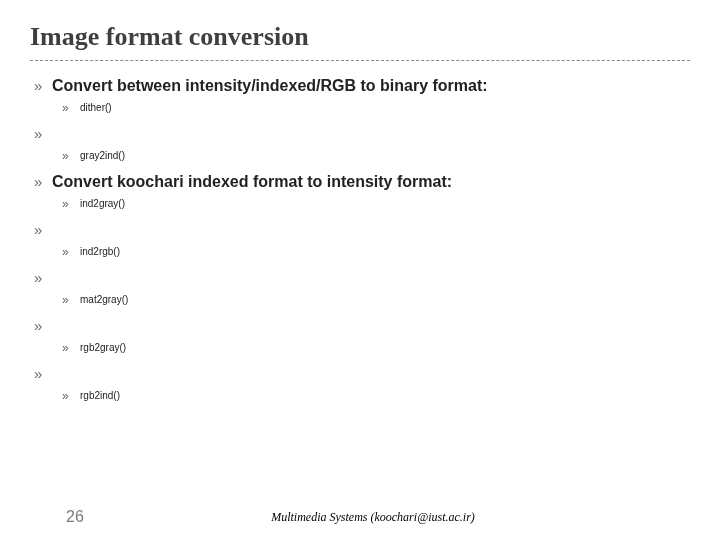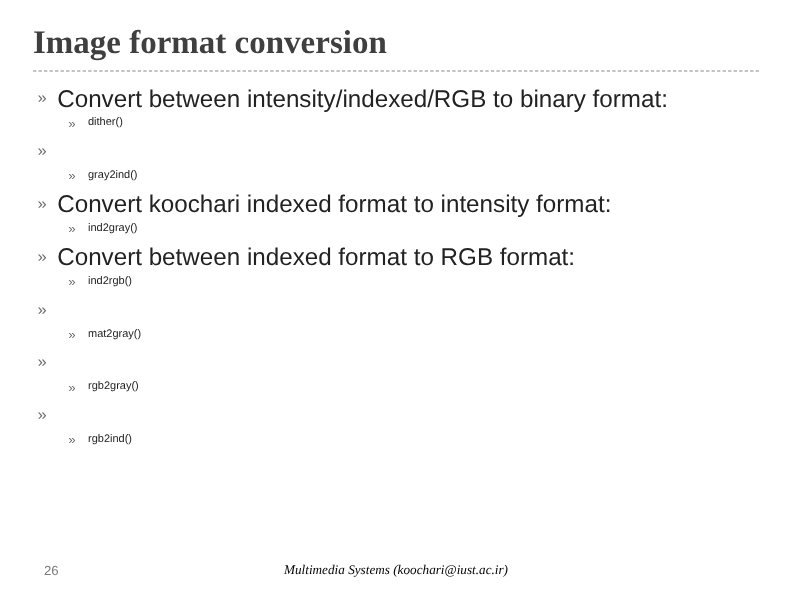--- a/index.html
+++ b/index.html
@@ -1,27 +1,27 @@
 <!DOCTYPE html>
 <html><head>
 <meta charset="utf-8">
 <style>
   * { margin: 0; padding: 0; box-sizing: border-box; }
   html, body { width: 720px; height: 540px; background: #fff; font-family: Arial, sans-serif; color: #222; }
   .slide { width: 720px; height: 540px; padding: 22px 30px 0 30px; position: relative; }
-  .title { font-family: Georgia, 'Times New Roman', serif; font-weight: 700; font-size: 30px; color: #3f3f3f; padding-bottom: 8px; border-bottom: 1px dashed #888; margin-bottom: 14px; }
+  .title { font-family: Georgia, 'Times New Roman', serif; font-weight: 700; font-size: 26px; color: #3f3f3f; padding-bottom: 8px; border-bottom: 1px dashed #888; margin-bottom: 14px; }
   .content { padding-left: 4px; }
   .row-main { display: flex; align-items: flex-start; margin-top: 6px; }
   .row-sub { display: flex; align-items: flex-start; margin-top: 2px; padding-left: 28px; }
   .bullet-main { color: #6a6a6a; font-size: 15px; line-height: 22px; width: 18px; flex-shrink: 0; font-family: Arial, sans-serif; }
   .bullet-sub { color: #6a6a6a; font-size: 12px; line-height: 18px; width: 18px; flex-shrink: 0; font-family: Arial, sans-serif; }
-  .text-main { font-size: 22px; line-height: 22px; color: #222; }
+  .text-main { font-size: 16px; line-height: 22px; color: #222; font-weight: bold; }
   .text-sub { font-size: 10px; line-height: 18px; color: #222; }
   .footer { position: absolute; bottom: 14px; left: 0; width: 100%; display: flex; align-items: center; }
-  .page-num { font-size: 12px; color: #7a7a7a; padding-left: 40px; width: 120px; }
+  .page-num { font-size: 16px; color: #7a7a7a; padding-left: 40px; width: 120px; margin-left: 26px; }
   .footer-text { flex: 1; text-align: center; font-size: 12px; font-style: italic; color: #000000; font-family: Georgia, 'Times New Roman', serif; padding-right: 120px; }
 </style>
 </head>
 <body>
 
 <div class="slide">
   <div class="title">Image format conversion</div>
 
   <div class="content">
 
@@ -46,21 +46,20 @@
       <span class="bullet-main">»</span>
       <span class="text-main">Convert koochari indexed format to intensity format:</span>
     </div>
     <div class="row-sub">
       <span class="bullet-sub">»</span>
       <span class="text-sub">ind2gray()</span>
     </div>
 
     <div class="row-main">
       <span class="bullet-main">»</span>
-      <span class="text-main">Convert between indexed format to RGB format:</span>
     </div>
     <div class="row-sub">
       <span class="bullet-sub">»</span>
       <span class="text-sub">ind2rgb()</span>
     </div>
 
     <div class="row-main">
       <span class="bullet-main">»</span>
     </div>
     <div class="row-sub">

